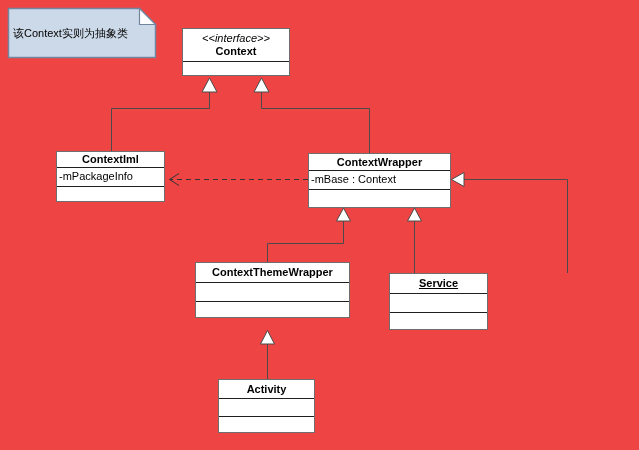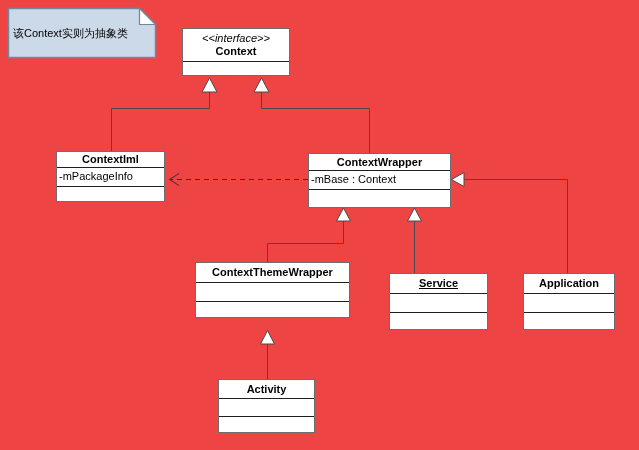--- a/index.html
+++ b/index.html
@@ -146,27 +146,20 @@
   </div>
 
   <div class="uml-class" id="box-service">
     <div class="c-title">
       <span>Service</span>
     </div>
     <div class="c-row c-mid"></div>
     <div class="c-row c-fill"></div>
   </div>
 
-  <div class="uml-class" id="box-application">
-    <div class="c-title">
-      <span>Application</span>
-    </div>
-    <div class="c-row c-mid"></div>
-    <div class="c-row c-fill"></div>
-  </div>
 
   <div class="uml-class" id="box-activity">
     <div class="c-title">
       <span>Activity</span>
     </div>
     <div class="c-row c-mid"></div>
     <div class="c-row c-fill"></div>
   </div>
 
 </div>

